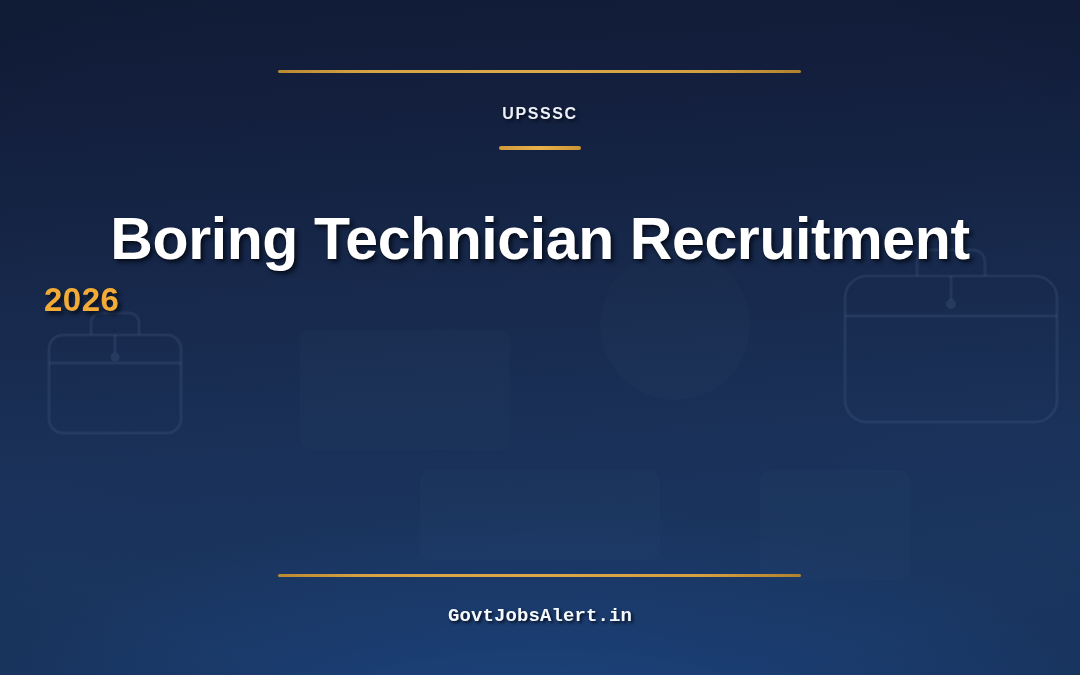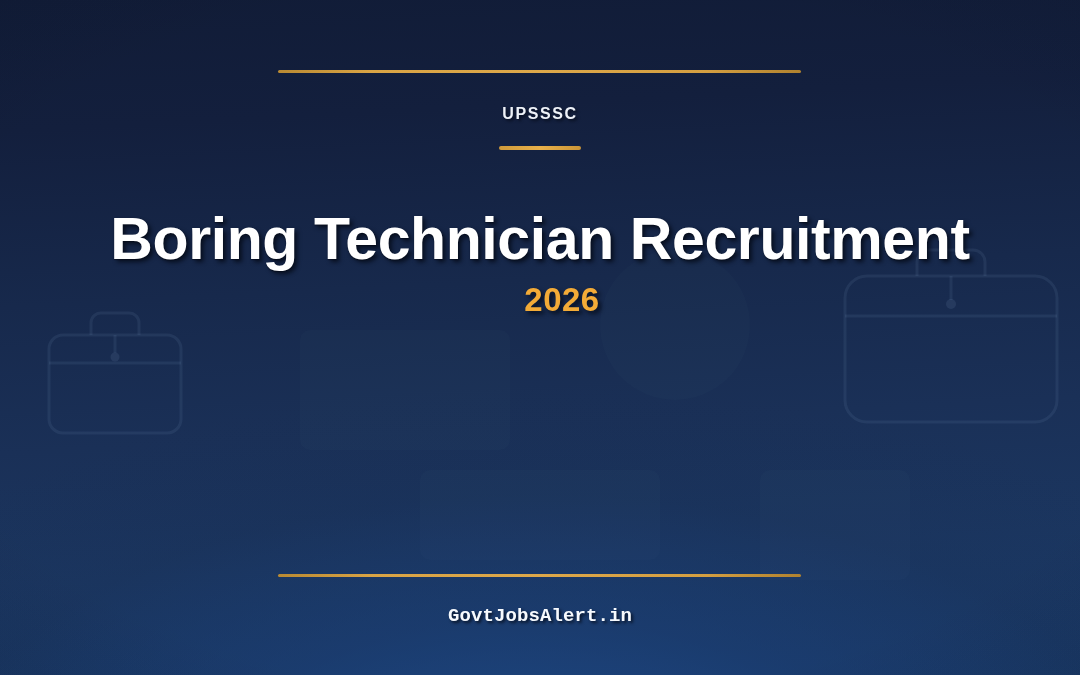--- a/index.html
+++ b/index.html
@@ -155,21 +155,21 @@
     white-space: nowrap;
     margin-top: 28px;
   }
 
   
   .year {
     position: absolute;
     top: 281px;
     left: 0;
     width: 100%;
-    text-align: center;
+    text-align: left;
     font-size: 33px;
     font-weight: bold;
     letter-spacing: 0.5px;
     color: #f3ab37;
     text-shadow: 3px 3px 4px rgba(4, 9, 20, 0.80);
     padding-left: 44px;
   }
 
   
   .site {

